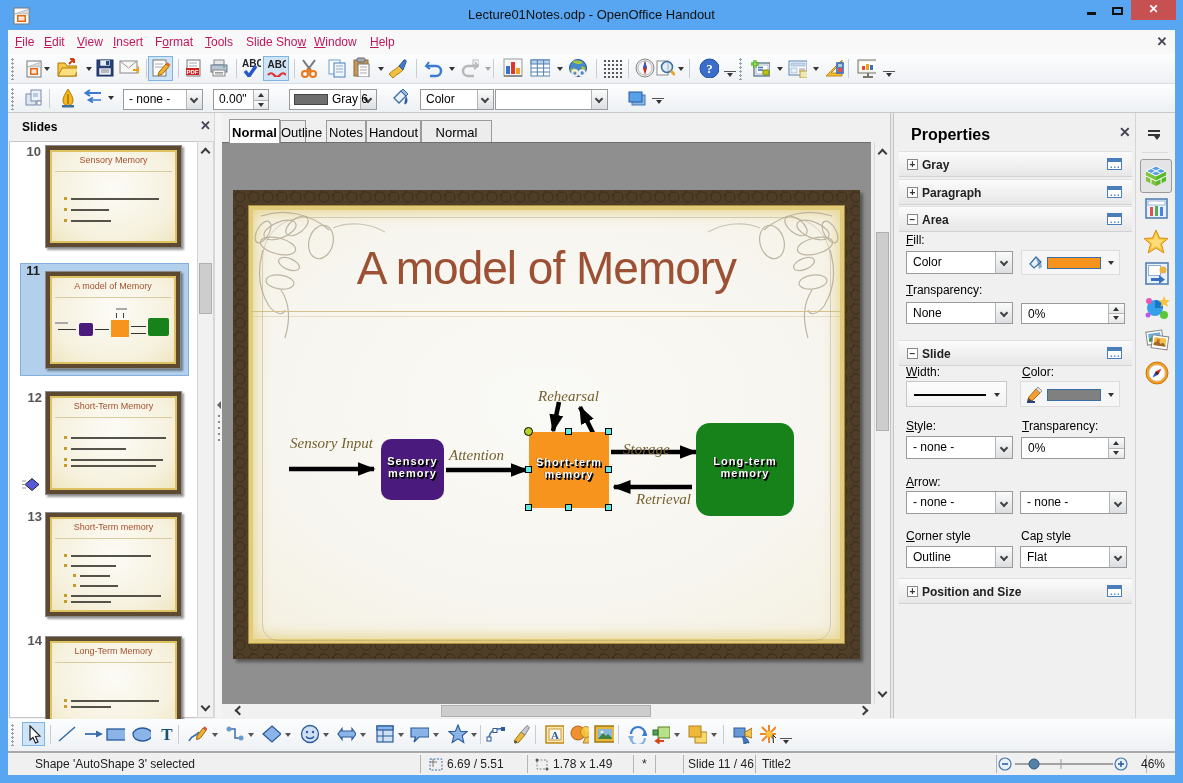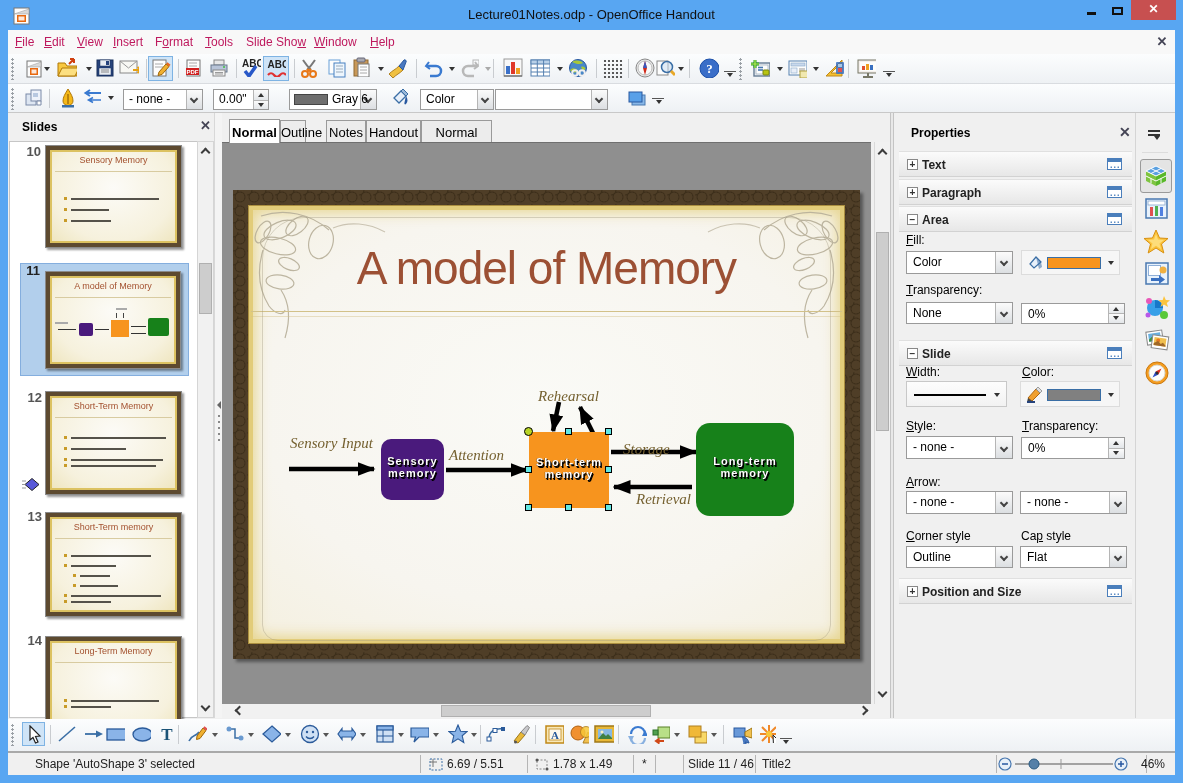--- a/index.html
+++ b/index.html
@@ -589,25 +589,25 @@
 </div>
 <div class="abs" id="vscroll">
   <div class="sbchev" style="left:4px;top:8px;transform:rotate(-135deg)"></div>
   <div class="sbthumb" style="left:1px;top:90px;width:13px;height:199px"></div>
   <div class="sbchev" style="left:4px;bottom:8px;transform:rotate(45deg)"></div>
 </div>
 <div class="abs" id="centerdiv"></div>
 
 <div class="abs" id="proppanel"></div>
 <div class="abs" id="propcontent">
-  <span style="position:absolute;left:911px;top:126px;font-size:12px;font-weight:bold;color:#000">Properties</span>
+  <span style="position:absolute;left:911px;top:126px;font-size:16px;font-weight:bold;color:#000">Properties</span>
   <span style="position:absolute;left:1119px;top:124px;font-size:14px;color:#445;font-weight:bold">✕</span>
   <div class="sechdr" style="top:151px">
       <span class="pm">+</span>
-      <span class="txt">Text</span>
+      <span class="txt">Gray</span>
       <span class="dlg" style="right:10px;top:6px"></span>
     </div>
   <div class="sechdr" style="top:179px">
       <span class="pm">+</span>
       <span class="txt">Paragraph</span>
       <span class="dlg" style="right:10px;top:6px"></span>
     </div>
   <div class="sechdr" style="top:206px">
       <span class="pm">−</span>
       <span class="txt">Area</span>

